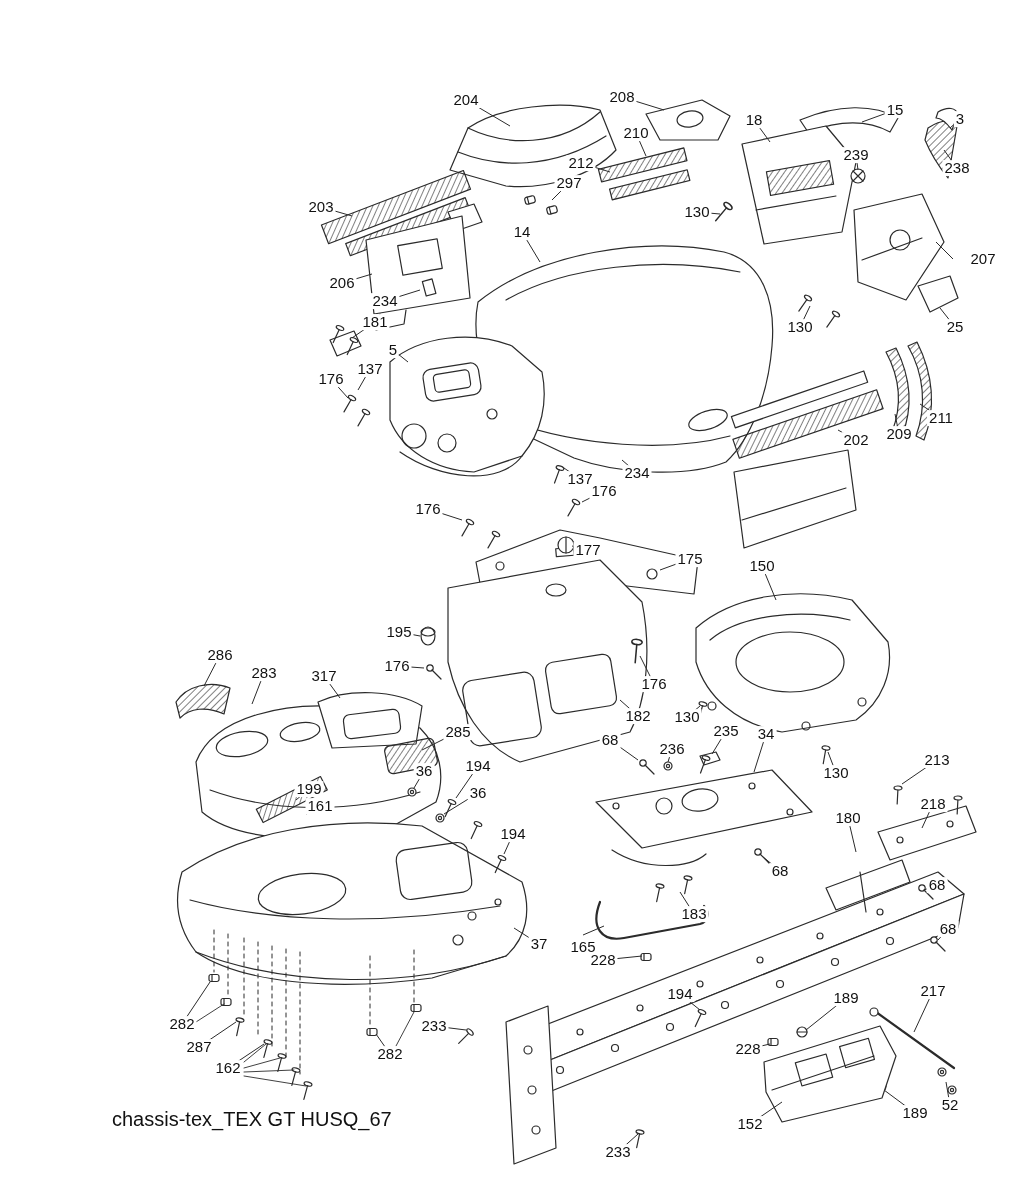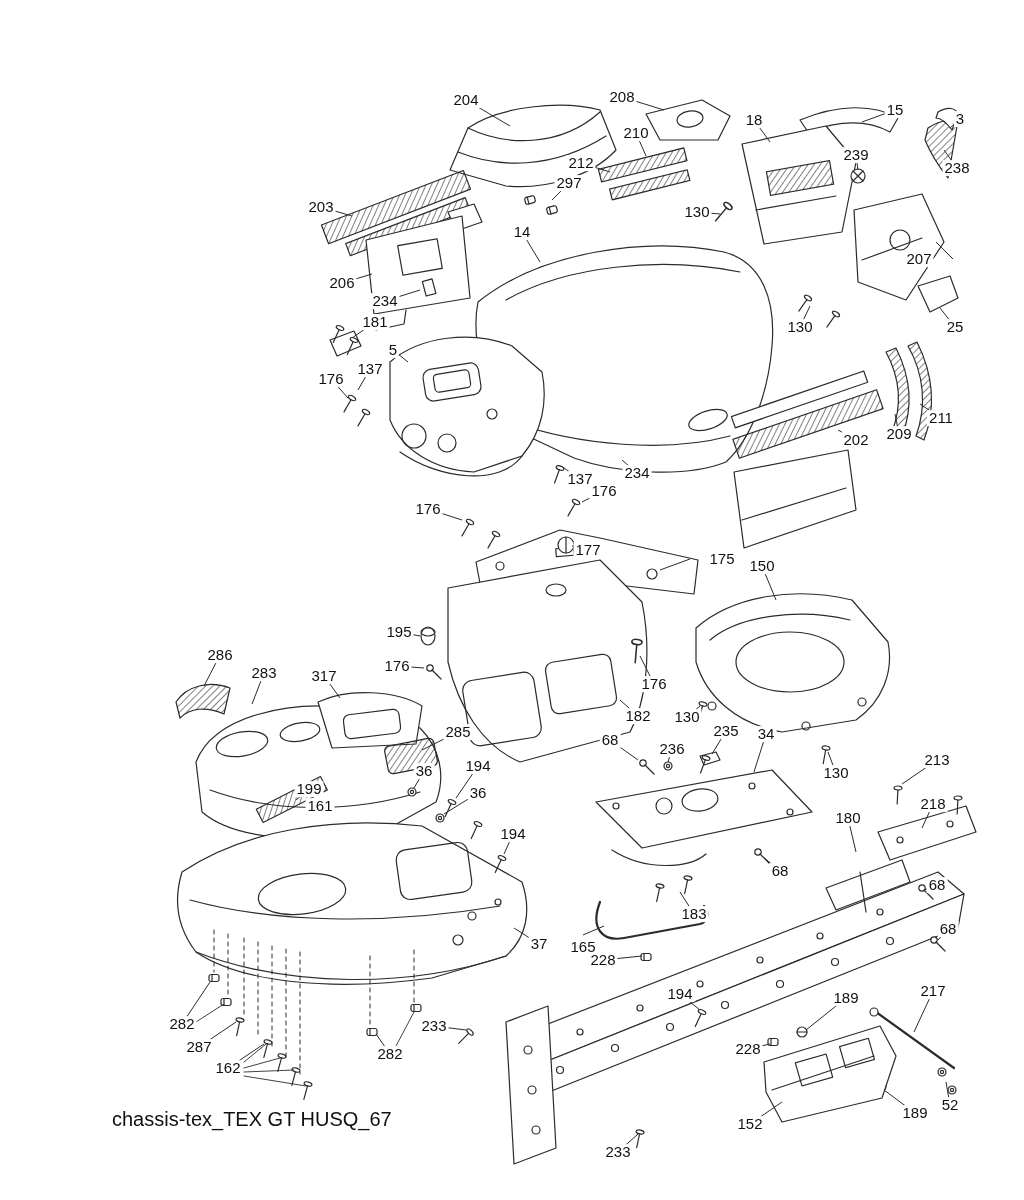--- a/index.html
+++ b/index.html
@@ -399,38 +399,38 @@
       <div class="part-label" style="left: 960px; top: 119px;">3</div>
       <div class="part-label" style="left: 636px; top: 133px;">210</div>
       <div class="part-label" style="left: 754px; top: 120px;">18</div>
       <div class="part-label" style="left: 856px; top: 155px;">239</div>
       <div class="part-label" style="left: 957px; top: 168px;">238</div>
       <div class="part-label" style="left: 581px; top: 163px;">212</div>
       <div class="part-label" style="left: 569px; top: 183px;">297</div>
       <div class="part-label" style="left: 321px; top: 207px;">203</div>
       <div class="part-label" style="left: 697px; top: 212px;">130</div>
       <div class="part-label" style="left: 522px; top: 232px;">14</div>
-      <div class="part-label" style="left: 919px; top: 259px;">207</div>
+      <div class="part-label" style="left: 983px; top: 259px;">207</div>
       <div class="part-label" style="left: 342px; top: 283px;">206</div>
       <div class="part-label" style="left: 385px; top: 301px;">234</div>
       <div class="part-label" style="left: 800px; top: 327px;">130</div>
       <div class="part-label" style="left: 955px; top: 327px;">25</div>
       <div class="part-label" style="left: 375px; top: 322px;">181</div>
       <div class="part-label" style="left: 393px; top: 350px;">5</div>
       <div class="part-label" style="left: 370px; top: 369px;">137</div>
       <div class="part-label" style="left: 331px; top: 379px;">176</div>
       <div class="part-label" style="left: 941px; top: 418px;">211</div>
       <div class="part-label" style="left: 899px; top: 434px;">209</div>
       <div class="part-label" style="left: 856px; top: 440px;">202</div>
       <div class="part-label" style="left: 580px; top: 479px;">137</div>
       <div class="part-label" style="left: 637px; top: 473px;">234</div>
       <div class="part-label" style="left: 604px; top: 491px;">176</div>
       <div class="part-label" style="left: 428px; top: 509px;">176</div>
       <div class="part-label" style="left: 588px; top: 550px;">177</div>
-      <div class="part-label" style="left: 690px; top: 559px; margin-left: 32px;">175</div>
+      <div class="part-label" style="left: 690px; top: 559px;">175</div>
       <div class="part-label" style="left: 762px; top: 566px;">150</div>
       <div class="part-label" style="left: 399px; top: 632px;">195</div>
       <div class="part-label" style="left: 397px; top: 666px;">176</div>
       <div class="part-label" style="left: 654px; top: 684px;">176</div>
       <div class="part-label" style="left: 220px; top: 655px;">286</div>
       <div class="part-label" style="left: 264px; top: 673px;">283</div>
       <div class="part-label" style="left: 324px; top: 676px;">317</div>
       <div class="part-label" style="left: 458px; top: 732px;">285</div>
       <div class="part-label" style="left: 638px; top: 716px;">182</div>
       <div class="part-label" style="left: 687px; top: 717px;">130</div>

